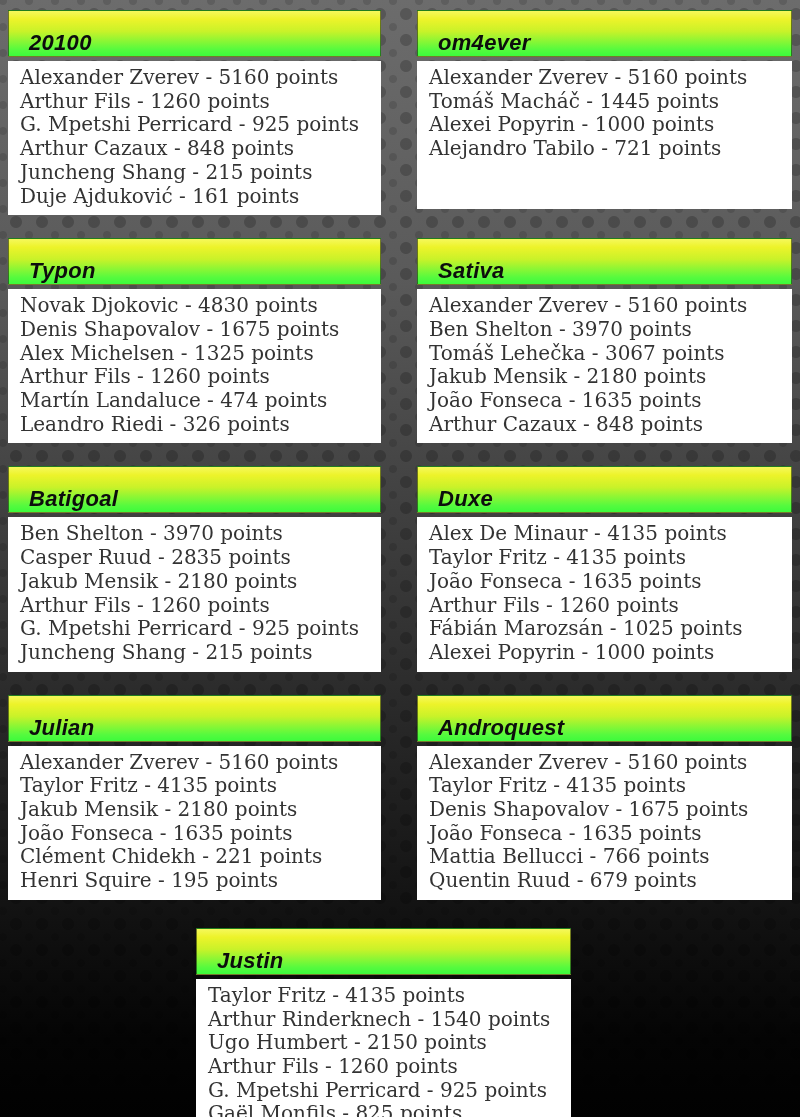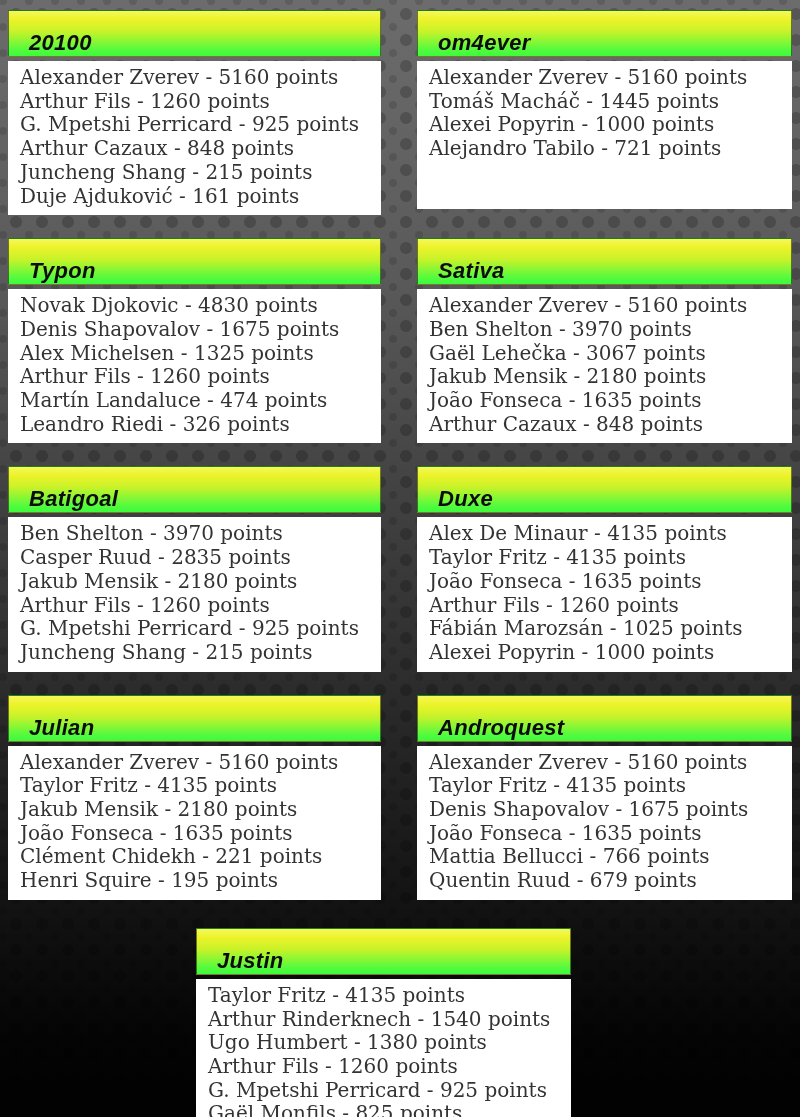--- a/index.html
+++ b/index.html
@@ -133,21 +133,21 @@
 
   <section class="card">
     <header class="card-header">
       <h2 class="team-name">Sativa</h2>
     </header>
     <div class="card-body">
   <div class="player-line"><span>Alexander Zverev</span><span> - </span><span>5160</span><span> points</span></div>
 
   <div class="player-line"><span>Ben Shelton</span><span> - </span><span>3970</span><span> points</span></div>
 
-  <div class="player-line"><span>Gaël Lehečka</span><span> - </span><span>3067</span><span> points</span></div>
+  <div class="player-line"><span>Tomáš Lehečka</span><span> - </span><span>3067</span><span> points</span></div>
 
   <div class="player-line"><span>Jakub Mensik</span><span> - </span><span>2180</span><span> points</span></div>
 
   <div class="player-line"><span>João Fonseca</span><span> - </span><span>1635</span><span> points</span></div>
 
   <div class="player-line"><span>Arthur Cazaux</span><span> - </span><span>848</span><span> points</span></div>
 </div>
   </section>
 
   <section class="card">
@@ -229,21 +229,21 @@
   <div class="bottom-row" id="bottom-row">
   <section class="card">
     <header class="card-header">
       <h2 class="team-name">Justin</h2>
     </header>
     <div class="card-body">
   <div class="player-line"><span>Taylor Fritz</span><span> - </span><span>4135</span><span> points</span></div>
 
   <div class="player-line"><span>Arthur Rinderknech</span><span> - </span><span>1540</span><span> points</span></div>
 
-  <div class="player-line"><span>Ugo Humbert</span><span> - </span><span>1380</span><span> points</span></div>
+  <div class="player-line"><span>Ugo Humbert</span><span> - </span><span>2150</span><span> points</span></div>
 
   <div class="player-line"><span>Arthur Fils</span><span> - </span><span>1260</span><span> points</span></div>
 
   <div class="player-line"><span>G. Mpetshi Perricard</span><span> - </span><span>925</span><span> points</span></div>
 
   <div class="player-line"><span>Gaël Monfils</span><span> - </span><span>825</span><span> points</span></div>
 </div>
   </section>
 </div>
 </div>

